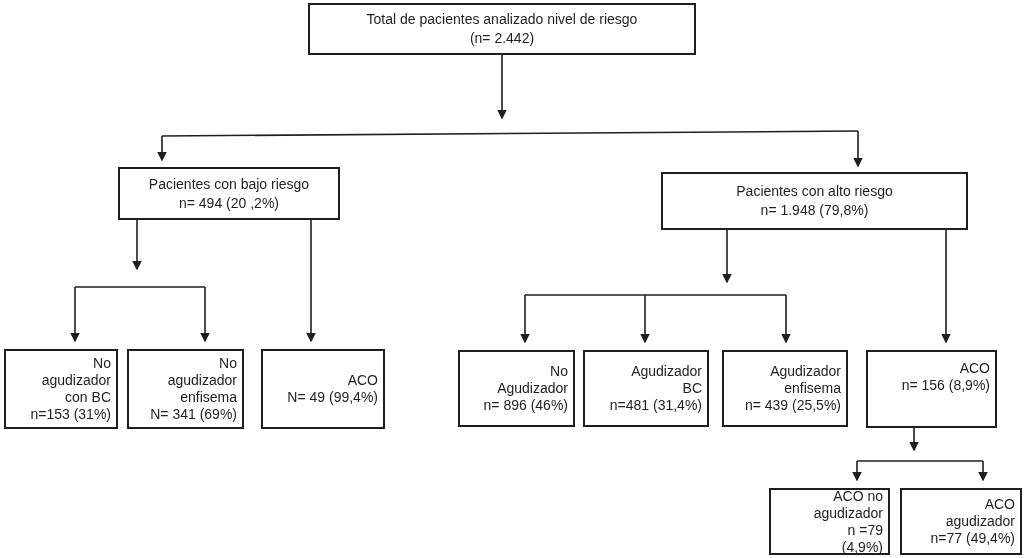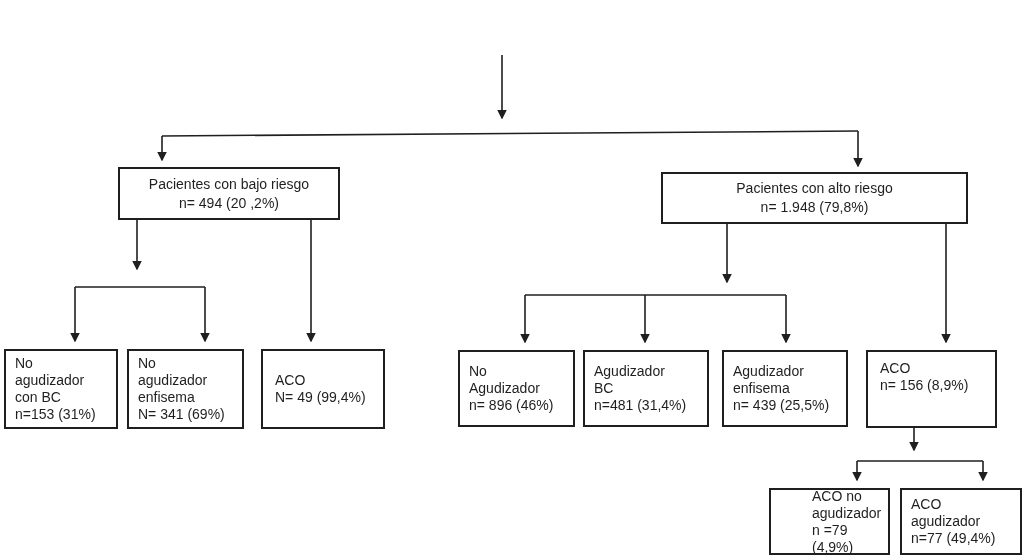--- a/index.html
+++ b/index.html
@@ -27,21 +27,21 @@
   .node {
     position: absolute;
     box-sizing: border-box;
     border: 2px solid #1f1f1f;
     background: #ffffff;
     display: flex;
     flex-direction: column;
     justify-content: center;
     font-size: 14px;
     line-height: 17px;
-    text-align: left;
+    text-align: right;
     padding: 3px 5px 3px 9px;
   }
   .node.center {
     align-items: center;
     text-align: center;
     line-height: 19px;
     padding: 3px;
   }
   .node.top-align {
     justify-content: flex-start;
@@ -84,27 +84,31 @@
       <line x1="786" y1="295" x2="786" y2="342" marker-end="url(#ah)"></line>
       <line x1="946" y1="224" x2="946" y2="342" marker-end="url(#ah)"></line>
 
       <line x1="914" y1="428" x2="914" y2="450" marker-end="url(#ah)"></line>
       <line x1="857" y1="461" x2="983" y2="461"></line>
       <line x1="857" y1="461" x2="857" y2="480" marker-end="url(#ah)"></line>
       <line x1="983" y1="461" x2="983" y2="480" marker-end="url(#ah)"></line>
     </g>
   </svg>
 
+  <div class="node center" style="left:308px; top:3px; width:388px; height:52px;">
+    <span class="line">Total de pacientes analizado nivel de riesgo</span>
+    <span class="line">(n= 2.442)</span>
+  </div>
 
   <div class="node center" style="left:118px; top:167px; width:222px; height:53px;">
     <span class="line">Pacientes con bajo riesgo</span>
     <span class="line">n= 494 (20 ,2%)</span>
   </div>
 
-  <div class="node center" style="left:661px; top:172px; width:307px; height:52px;">
+  <div class="node center" style="left:661px; top:172px; width:307px; height:58px;">
     <span class="line">Pacientes con alto riesgo</span>
     <span class="line">n= 1.948 (79,8%)</span>
   </div>
 
   <div class="node" style="left:4px; top:349px; width:114px; height:80px;">
     <span class="line">No</span>
     <span class="line">agudizador</span>
     <span class="line">con BC</span>
     <span class="line">n=153 (31%)</span>
   </div>

